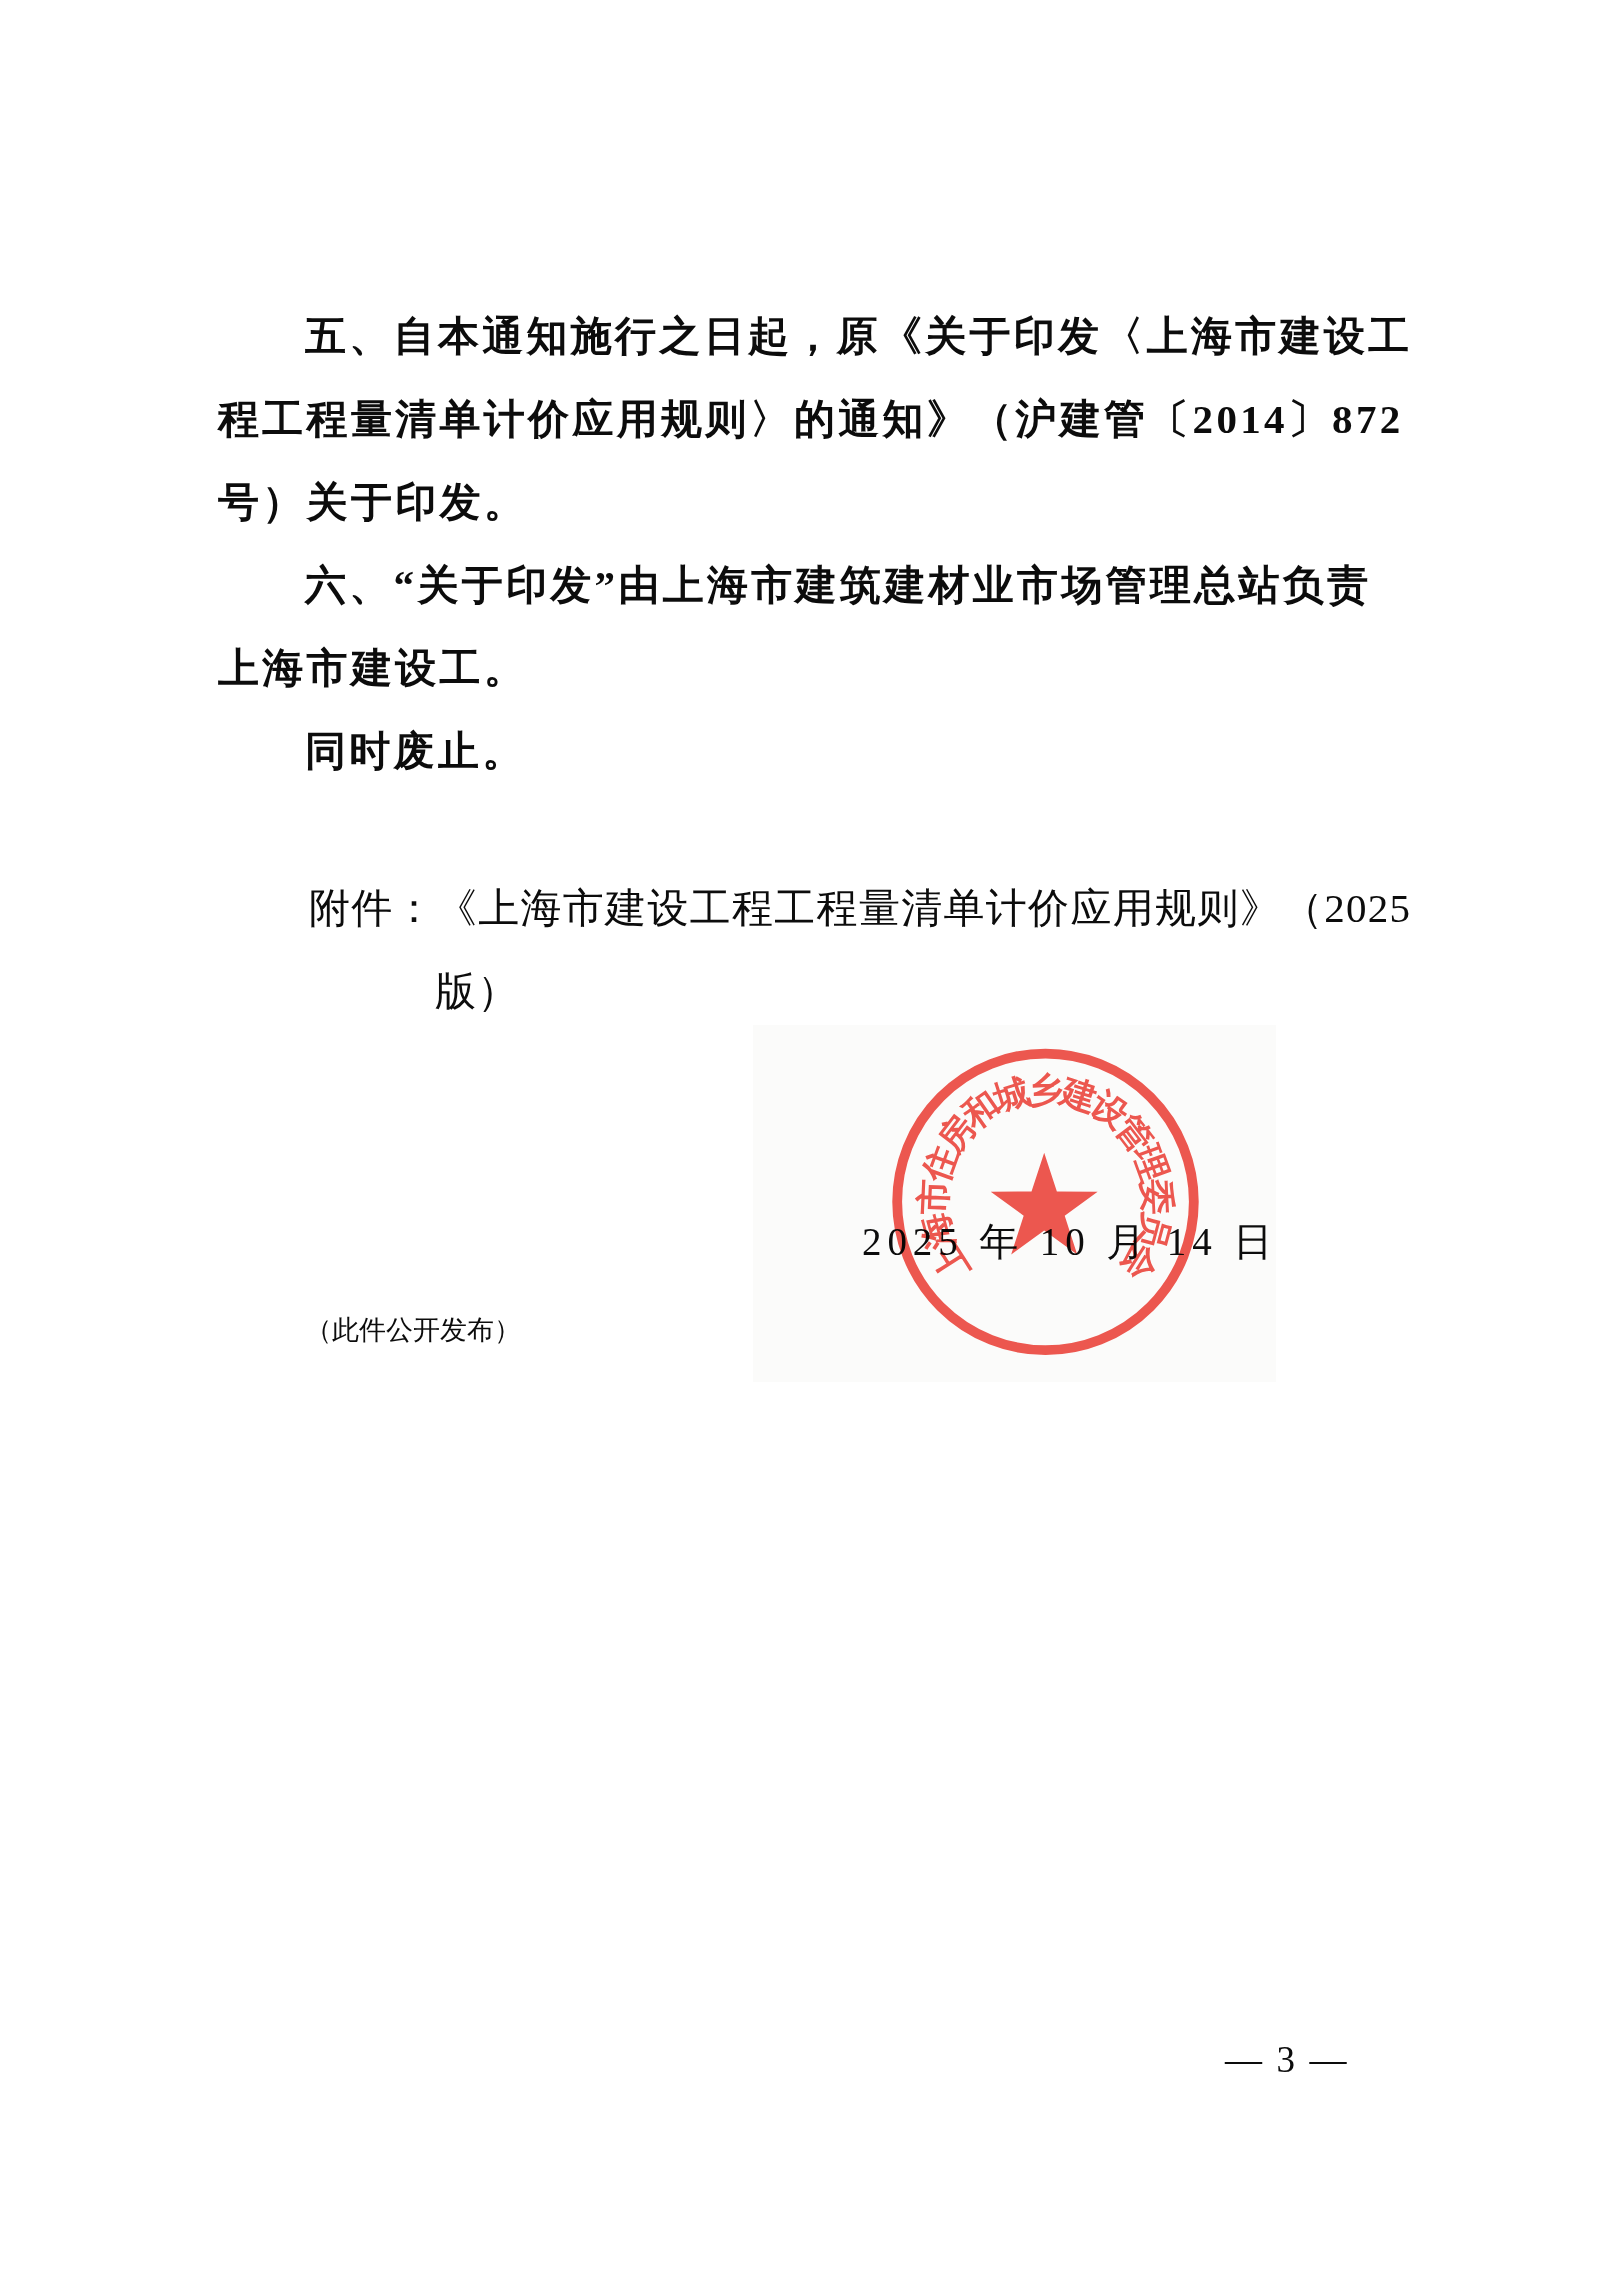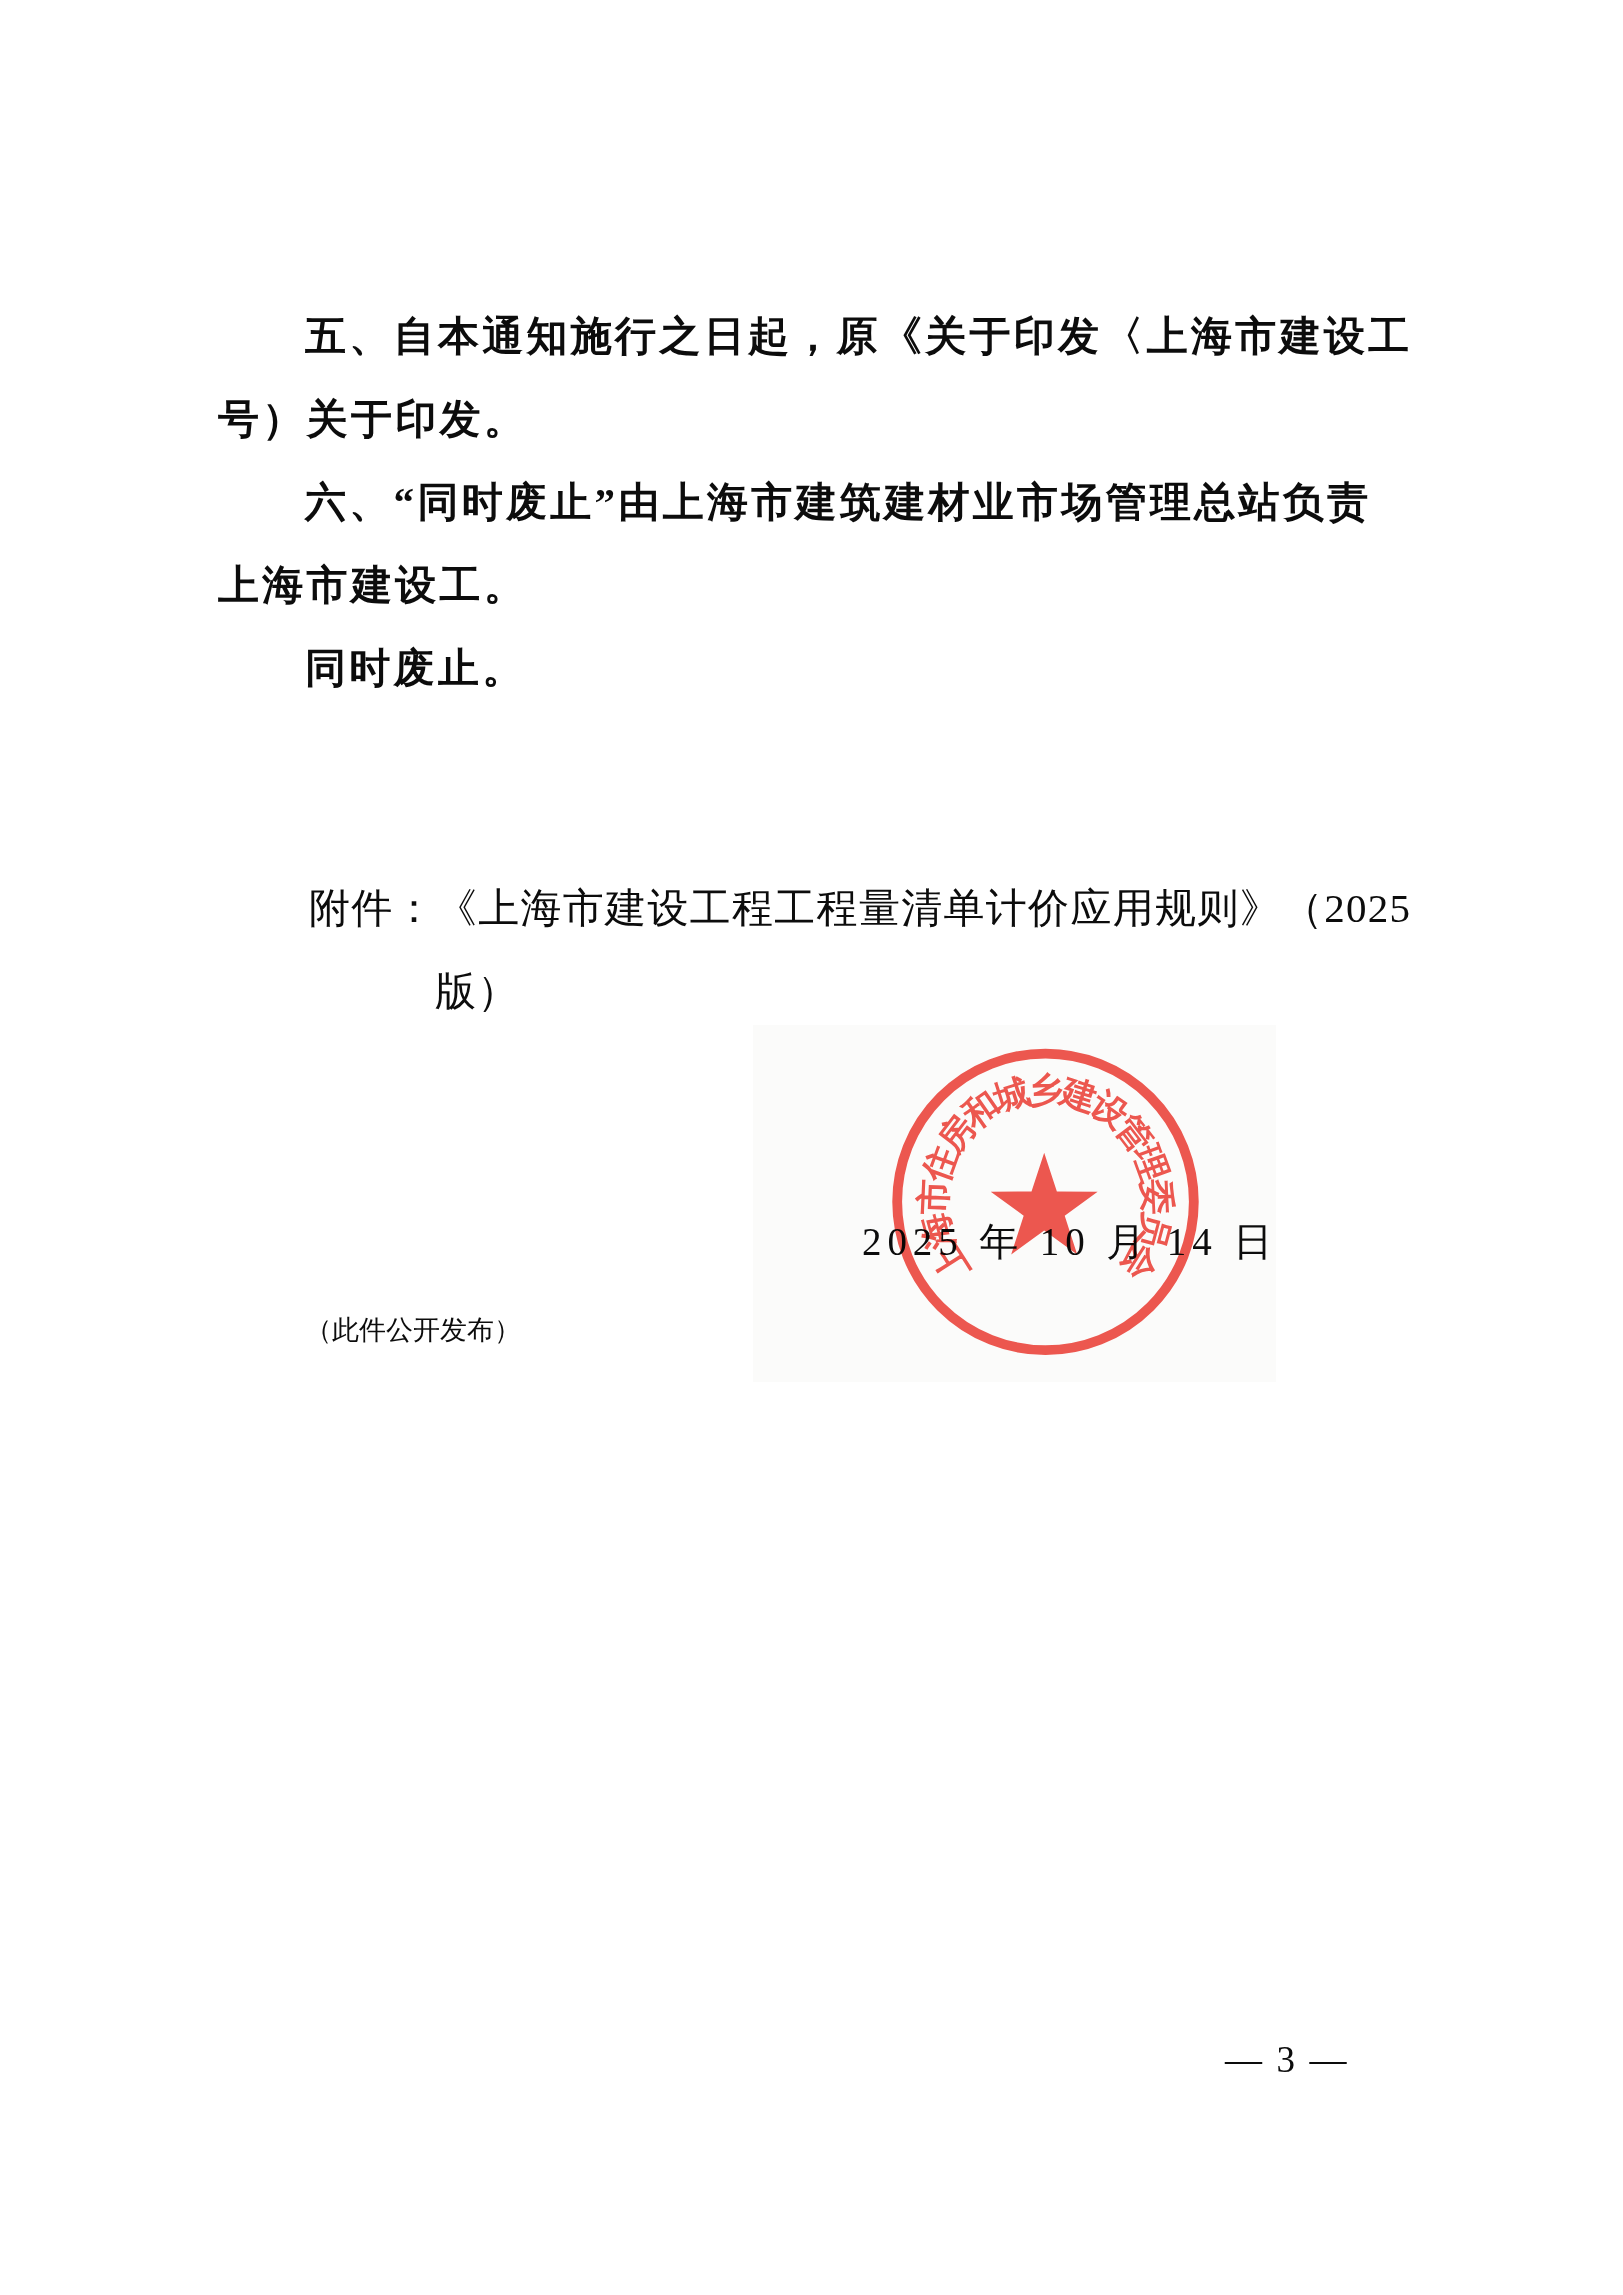--- a/index.html
+++ b/index.html
@@ -50,22 +50,23 @@
     font-weight:bold;
   }
 </style>
 </head>
 <body>
 
 <div class="page">
 
   <div class="body-text" id="body-text">
       <div class="line indent">五、自本通知施行之日起，原《关于印发〈上海市建设工</div>
+      <div class="line">程工程量清单计价应用规则〉的通知》（沪建管〔2014〕872</div>
       <div class="line">号）关于印发。</div>
-      <div class="line indent">六、“同时废止”由上海市建筑建材业市场管理总站负责</div>
+      <div class="line indent">六、“关于印发”由上海市建筑建材业市场管理总站负责</div>
       <div class="line">上海市建设工。</div>
       <div class="line indent">同时废止。</div>
     </div>
 
   <div class="attachment" id="attachment">
       <div class="line indent">附件：《上海市建设工程工程量清单计价应用规则》（2025</div>
       <div class="line indent2">版）</div>
     </div>
 
   <div class="seal-bg"></div>

